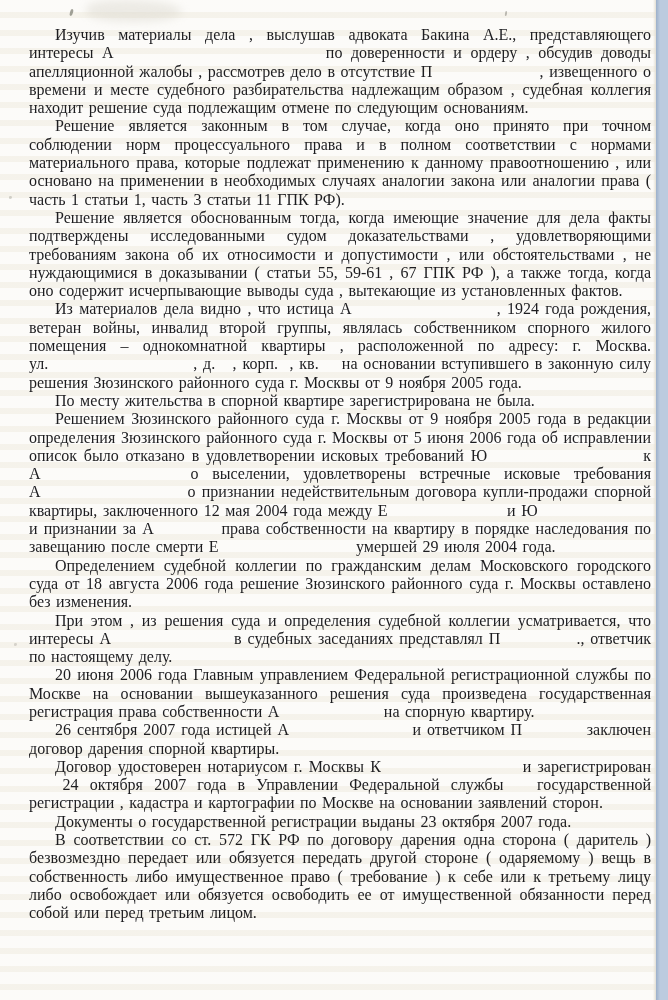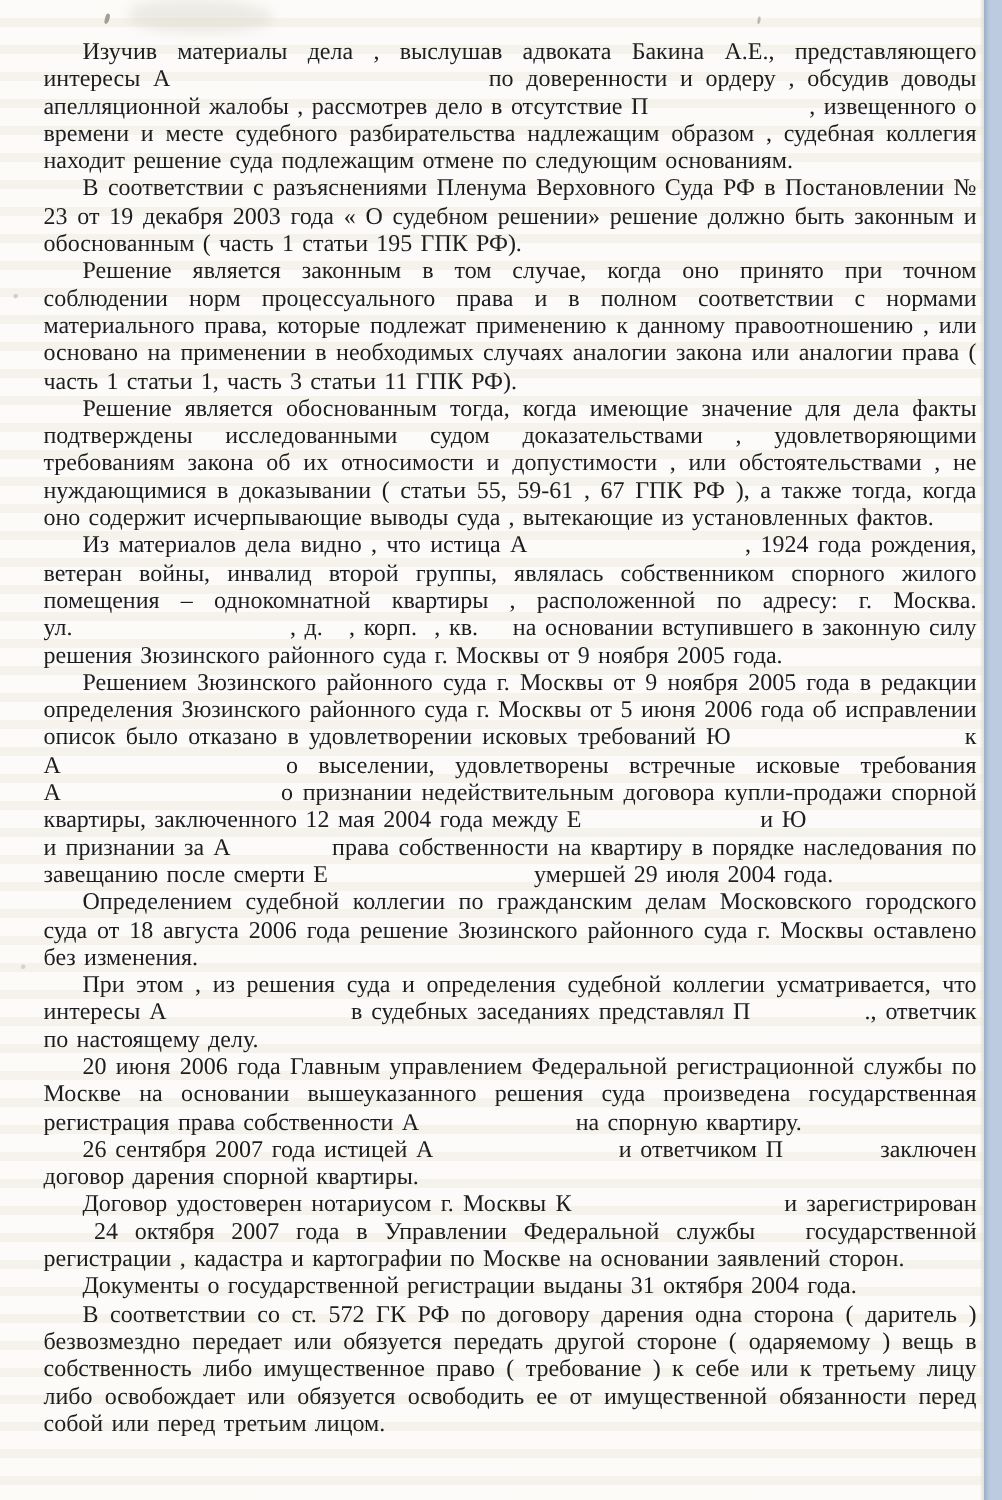--- a/index.html
+++ b/index.html
@@ -66,29 +66,29 @@
 
 <div class="page">
   <div class="smudge"></div>
   <div class="speck s1"></div>
   <div class="speck s2"></div>
   <div class="speck s3"></div>
   <div class="speck s4"></div>
 
   <div class="text-block">
     <p>Изучив материалы дела , выслушав адвоката  Бакина А.Е., представляющего  интересы А&nbsp;&nbsp;&nbsp;&nbsp;&nbsp;&nbsp;&nbsp;&nbsp;&nbsp;&nbsp;&nbsp;&nbsp;&nbsp;&nbsp;&nbsp;&nbsp;&nbsp;&nbsp;&nbsp;&nbsp;&nbsp;&nbsp;&nbsp;&nbsp; по доверенности и ордеру , обсудив доводы апелляционной жалобы , рассмотрев дело в отсутствие П&nbsp;&nbsp;&nbsp;&nbsp;&nbsp;&nbsp;&nbsp;&nbsp;&nbsp;&nbsp;&nbsp;&nbsp;&nbsp;&nbsp;&nbsp;&nbsp;&nbsp;&nbsp; , извещенного о времени и месте судебного разбирательства надлежащим образом , судебная коллегия находит решение суда подлежащим отмене по следующим основаниям.</p>
-    <p>В соответствии с разъяснениями Пленума Верховного Суда РФ в Постановлении № 23 от 19 декабря 2003 года « О судебном решении» решение должно быть законным и обоснованным ( часть 1 статьи 195 ГПК РФ).</p>
     <p>Решение является законным в том случае, когда оно принято при точном соблюдении норм процессуального права и в полном соответствии с нормами материального права, которые подлежат применению к данному правоотношению , или основано на применении в необходимых случаях аналогии закона или аналогии права ( часть 1 статьи 1, часть 3 статьи 11 ГПК РФ).</p>
     <p>Решение является обоснованным тогда, когда имеющие значение для дела факты подтверждены исследованными судом доказательствами , удовлетворяющими требованиям закона об их относимости и допустимости , или обстоятельствами , не нуждающимися в доказывании ( статьи 55, 59-61 , 67 ГПК РФ ), а также тогда, когда оно содержит исчерпывающие выводы суда , вытекающие из установленных фактов.</p>
     <p>Из материалов дела видно , что истица А&nbsp;&nbsp;&nbsp;&nbsp;&nbsp;&nbsp;&nbsp;&nbsp;&nbsp;&nbsp;&nbsp;&nbsp;&nbsp;&nbsp;&nbsp;&nbsp;&nbsp;&nbsp;&nbsp;&nbsp;&nbsp;&nbsp; , 1924 года рождения, ветеран войны, инвалид второй группы, являлась собственником спорного жилого помещения – однокомнатной квартиры , расположенной по адресу: г. Москва. ул.&nbsp;&nbsp;&nbsp;&nbsp;&nbsp;&nbsp;&nbsp;&nbsp;&nbsp;&nbsp;&nbsp;&nbsp;&nbsp;&nbsp;&nbsp;&nbsp;&nbsp;&nbsp;&nbsp;&nbsp;&nbsp;&nbsp;&nbsp;&nbsp; , д.&nbsp;&nbsp;&nbsp;, корп.&nbsp;&nbsp;, кв.&nbsp;&nbsp;&nbsp; на основании вступившего в законную силу решения Зюзинского районного суда г. Москвы от 9 ноября 2005 года.</p>
+    <p>По месту жительства в спорной квартире зарегистрирована не была.</p>
     <p>Решением Зюзинского районного суда г. Москвы от 9 ноября 2005 года в редакции определения Зюзинского районного суда г. Москвы от 5 июня 2006 года об исправлении описок было отказано в удовлетворении исковых требований Ю&nbsp;&nbsp;&nbsp;&nbsp;&nbsp;&nbsp;&nbsp;&nbsp;&nbsp;&nbsp;&nbsp;&nbsp;&nbsp;&nbsp;&nbsp;&nbsp;&nbsp;&nbsp;&nbsp;&nbsp;&nbsp;&nbsp; к А&nbsp;&nbsp;&nbsp;&nbsp;&nbsp;&nbsp;&nbsp;&nbsp;&nbsp;&nbsp; о выселении, удовлетворены встречные исковые требования А&nbsp;&nbsp;&nbsp;&nbsp;&nbsp;&nbsp;&nbsp;&nbsp;&nbsp;&nbsp;&nbsp;&nbsp;&nbsp;&nbsp;&nbsp;&nbsp;&nbsp;&nbsp;&nbsp;&nbsp;&nbsp;&nbsp; о признании недействительным договора купли-продажи спорной квартиры, заключенного 12 мая 2004 года между Е&nbsp;&nbsp;&nbsp;&nbsp;&nbsp;&nbsp;&nbsp;&nbsp;&nbsp;&nbsp;&nbsp;&nbsp;&nbsp;&nbsp;&nbsp;&nbsp;&nbsp;&nbsp;&nbsp;&nbsp; и Ю&nbsp;&nbsp;&nbsp;&nbsp;&nbsp;&nbsp;&nbsp;&nbsp;&nbsp;&nbsp;&nbsp;&nbsp;&nbsp;&nbsp;&nbsp;&nbsp;&nbsp;&nbsp;&nbsp;&nbsp; и признании за А&nbsp;&nbsp;&nbsp;&nbsp;&nbsp;&nbsp;&nbsp;&nbsp;&nbsp;&nbsp; права собственности на квартиру в порядке наследования по завещанию после смерти Е&nbsp;&nbsp;&nbsp;&nbsp;&nbsp;&nbsp;&nbsp;&nbsp;&nbsp;&nbsp;&nbsp;&nbsp;&nbsp;&nbsp;&nbsp;&nbsp;&nbsp;&nbsp;&nbsp;&nbsp;&nbsp;&nbsp;&nbsp;&nbsp; умершей 29 июля 2004 года.</p>
     <p>Определением судебной коллегии по гражданским делам Московского городского суда от 18 августа 2006 года решение Зюзинского районного суда г. Москвы оставлено без изменения.</p>
     <p>При этом , из решения суда и определения судебной коллегии усматривается, что интересы А&nbsp;&nbsp;&nbsp;&nbsp;&nbsp;&nbsp;&nbsp;&nbsp;&nbsp;&nbsp;&nbsp;&nbsp;&nbsp;&nbsp;&nbsp;&nbsp;&nbsp;&nbsp;&nbsp;&nbsp; в судебных заседаниях представлял П&nbsp;&nbsp;&nbsp;&nbsp;&nbsp;&nbsp;&nbsp;&nbsp;&nbsp;&nbsp;&nbsp;&nbsp; ., ответчик по настоящему делу.</p>
     <p>20 июня 2006 года Главным управлением Федеральной регистрационной службы по Москве на основании вышеуказанного решения суда произведена государственная регистрация права собственности А&nbsp;&nbsp;&nbsp;&nbsp;&nbsp;&nbsp;&nbsp;&nbsp;&nbsp;&nbsp;&nbsp;&nbsp;&nbsp;&nbsp;&nbsp;&nbsp;&nbsp;&nbsp; на спорную квартиру.</p>
     <p>26 сентября 2007 года истицей А&nbsp;&nbsp;&nbsp;&nbsp;&nbsp;&nbsp;&nbsp;&nbsp;&nbsp;&nbsp;&nbsp;&nbsp;&nbsp;&nbsp;&nbsp;&nbsp;&nbsp;&nbsp;&nbsp;&nbsp; и ответчиком П&nbsp;&nbsp;&nbsp;&nbsp;&nbsp;&nbsp;&nbsp;&nbsp;&nbsp;&nbsp; заключен договор дарения спорной квартиры.</p>
     <p>Договор удостоверен нотариусом г. Москвы К&nbsp;&nbsp;&nbsp;&nbsp;&nbsp;&nbsp;&nbsp;&nbsp;&nbsp;&nbsp;&nbsp;&nbsp;&nbsp;&nbsp;&nbsp;&nbsp;&nbsp;&nbsp;&nbsp;&nbsp;&nbsp;&nbsp; и зарегистрирован &nbsp;&nbsp;&nbsp;24 октября 2007 года в Управлении Федеральной службы &nbsp; государственной регистрации , кадастра и картографии по Москве на основании заявлений сторон.</p>
-    <p>Документы о государственной регистрации выданы 31 октября 2004 года.</p>
+    <p>Документы о государственной регистрации выданы 23 октября 2007 года.</p>
     <p>В соответствии со ст. 572 ГК РФ по договору дарения одна сторона ( даритель ) безвозмездно передает или обязуется передать другой стороне ( одаряемому ) вещь в собственность либо имущественное право ( требование ) к себе или к третьему лицу либо освобождает или обязуется освободить ее от имущественной обязанности перед собой или перед третьим лицом.</p>
   </div>
 
   <div class="paper-edge"></div>
   <div class="edge-band"></div>
 </div>
 
 </body></html>

